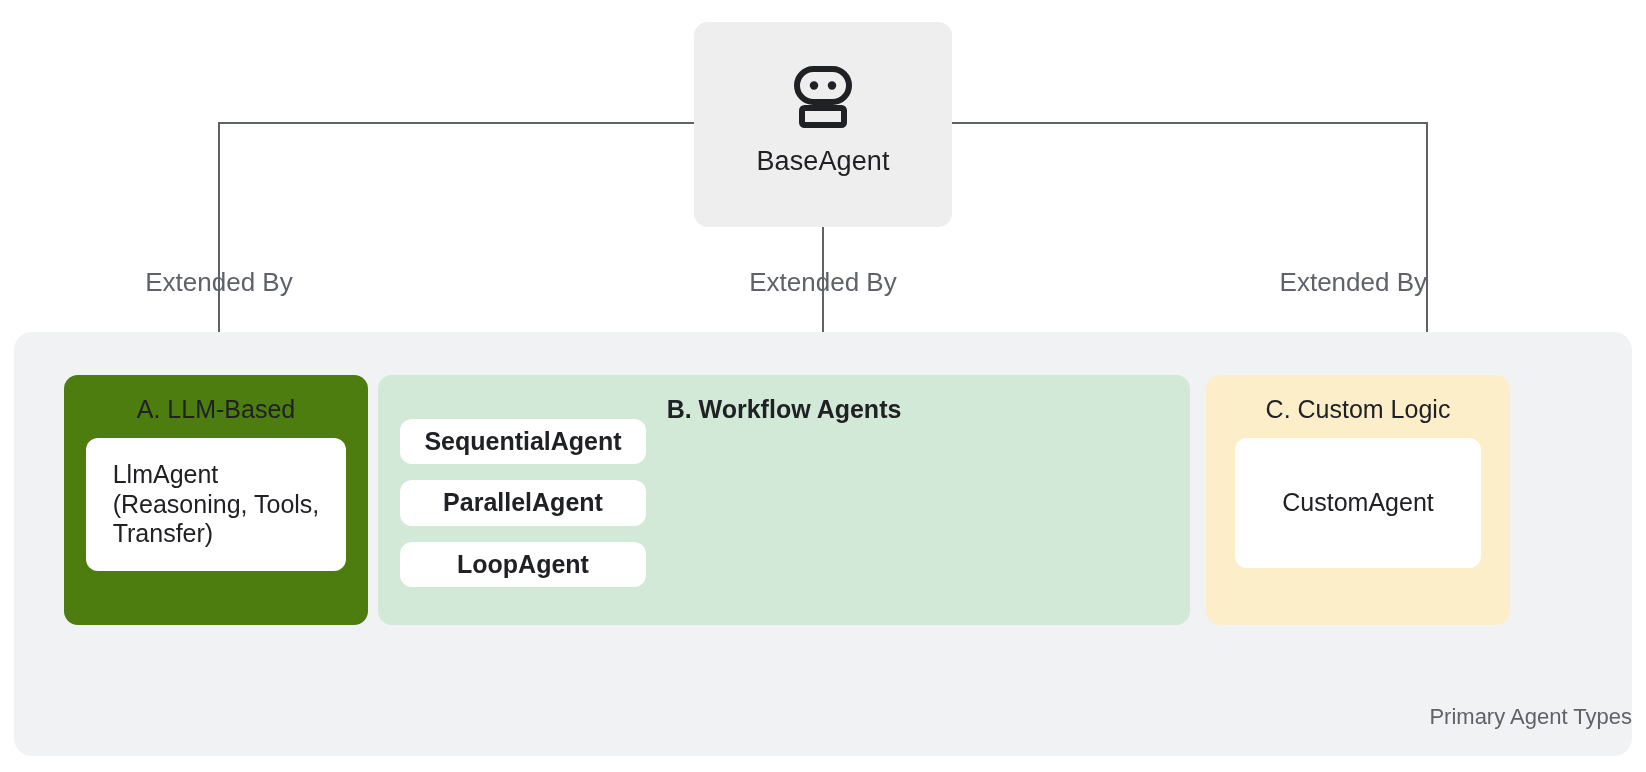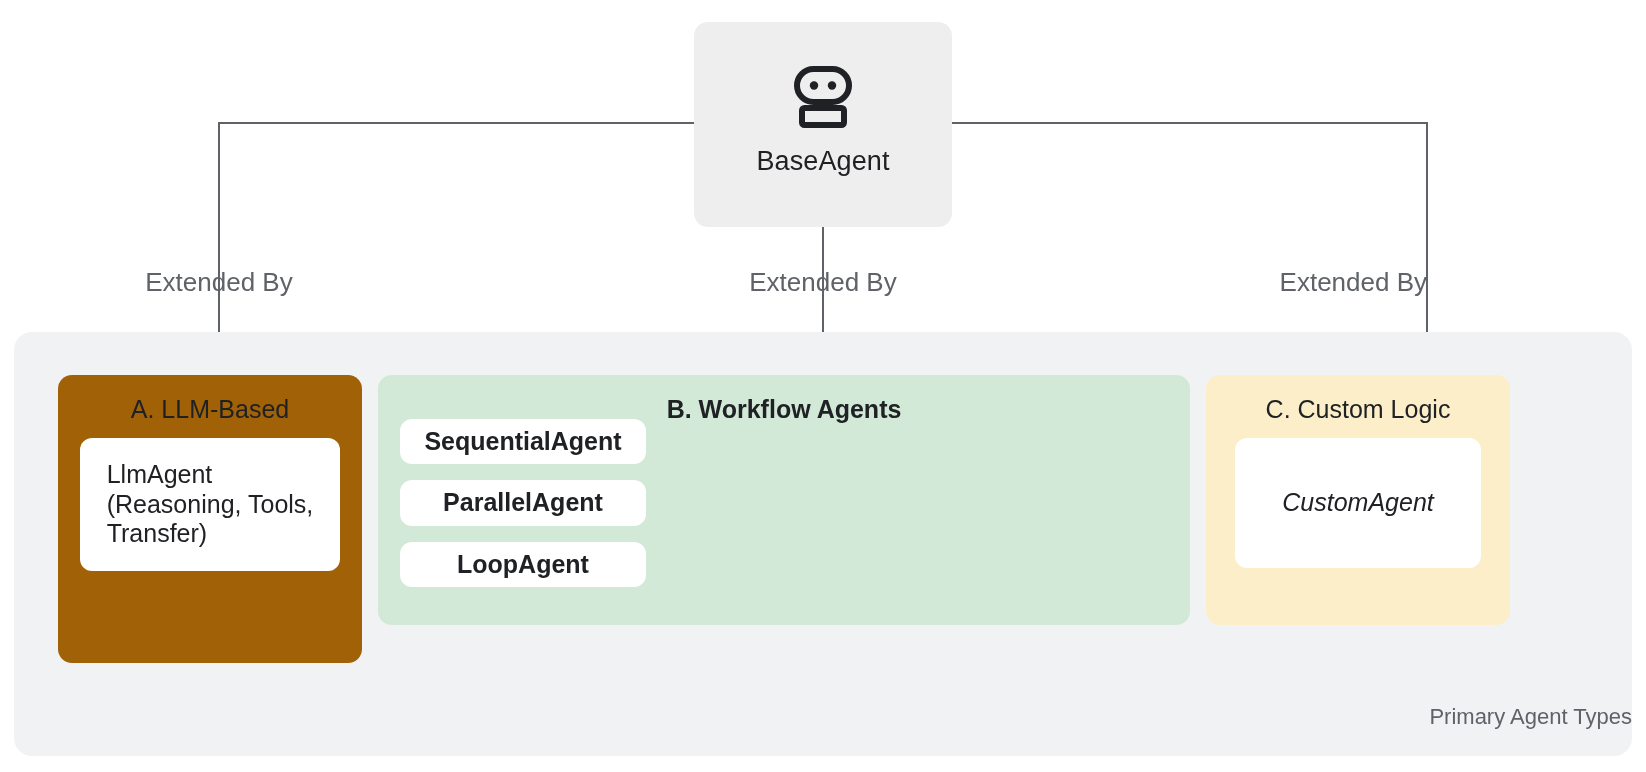--- a/index.html
+++ b/index.html
@@ -123,25 +123,25 @@
     font-size: 25px;
     color: #202124;
     line-height: 1.18;
     box-sizing: border-box;
     padding: 8px 10px;
     white-space: pre-line;
   }
 
   
   #cat-a {
-    left: 58px;
+    left: 64px;
     top: 375px;
     width: 304px;
-    height: 288px;
-    background: #a16207;
+    height: 250px;
+    background: #4d7c0f;
   }
   #cat-a .cat-items { height: 155px; }
   #cat-a .leaf { width: 260px; }
 
   
   #cat-b {
     left: 378px;
     top: 375px;
     width: 812px;
     height: 250px;
@@ -152,21 +152,21 @@
   #cat-b .leaf { width: 246px; }
 
   
   #cat-c {
     left: 1206px;
     top: 375px;
     width: 304px;
     height: 250px;
     background: #fbeec8;
   }
-  #cat-c .cat-items { height: 152px; font-style: italic; }
+  #cat-c .cat-items { height: 152px; }
   #cat-c .leaf { width: 246px; }
 </style>
 </head>
 <body>
 
 <div id="stage">
 
   <svg id="connectors" viewBox="0 0 1646 772" xmlns="http://www.w3.org/2000/svg">
     <defs>
       <marker id="arrowhead" markerWidth="10" markerHeight="8" refX="9" refY="4" orient="auto" markerUnits="userSpaceOnUse">

